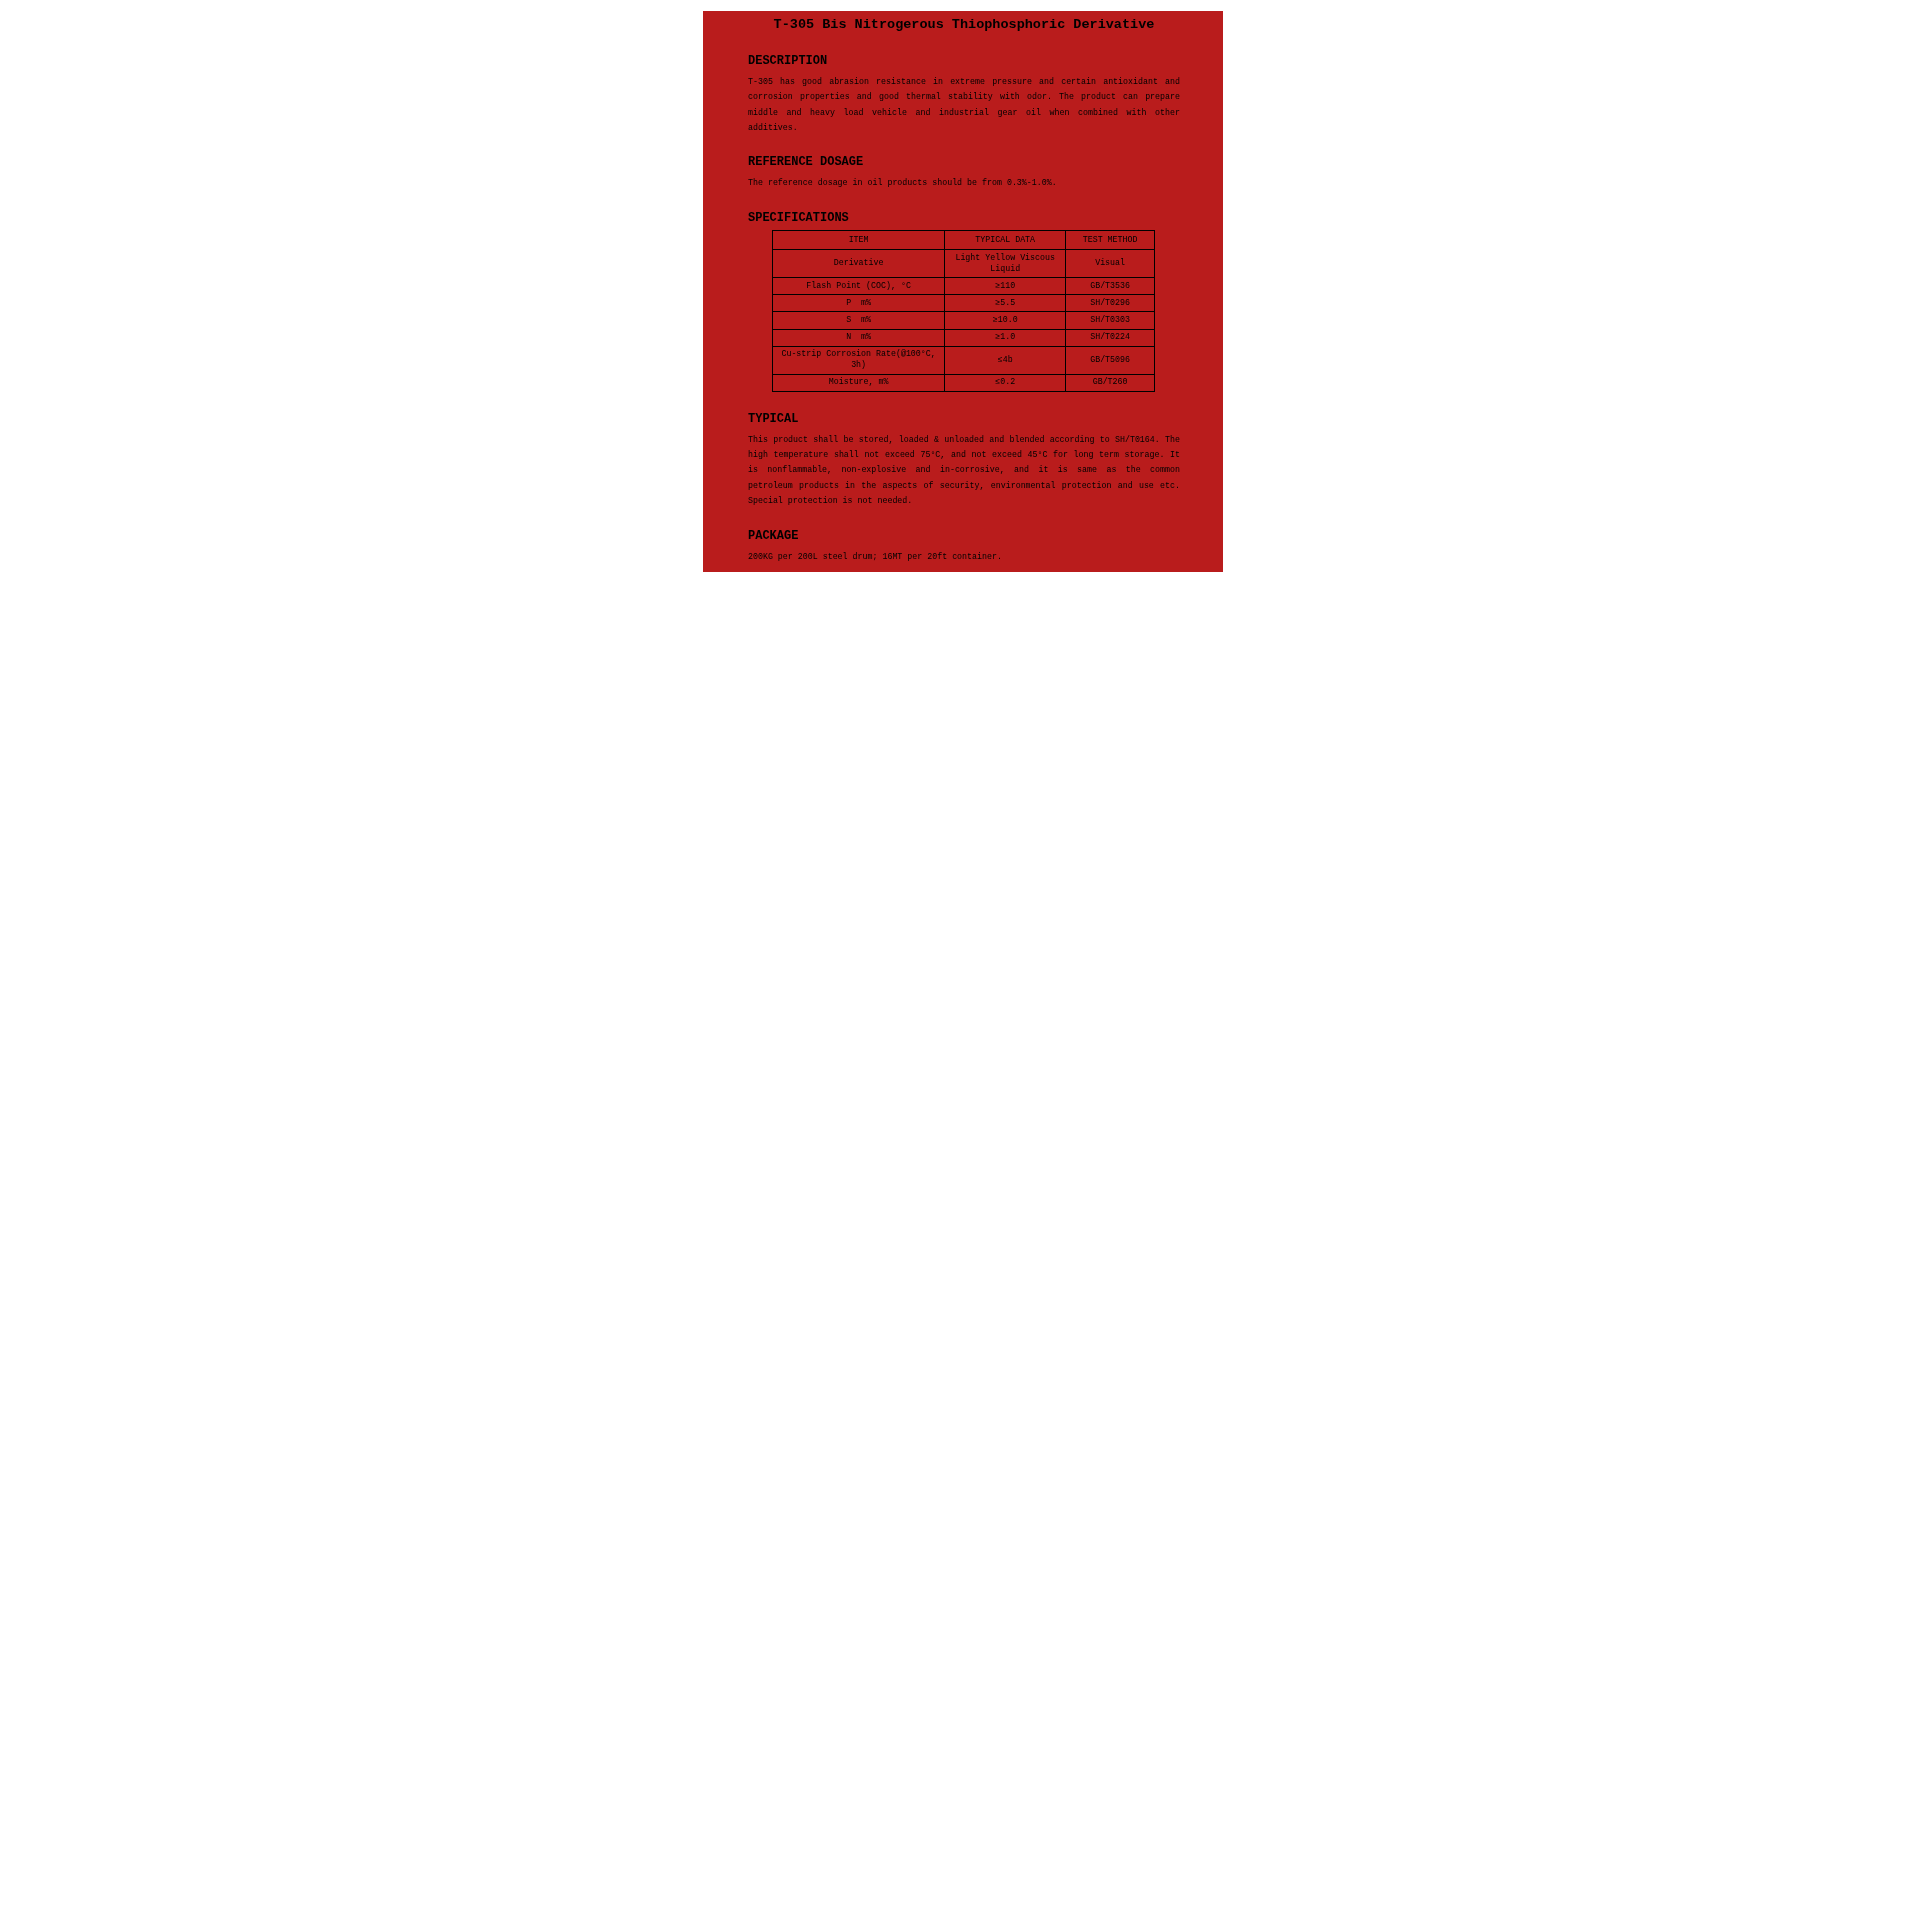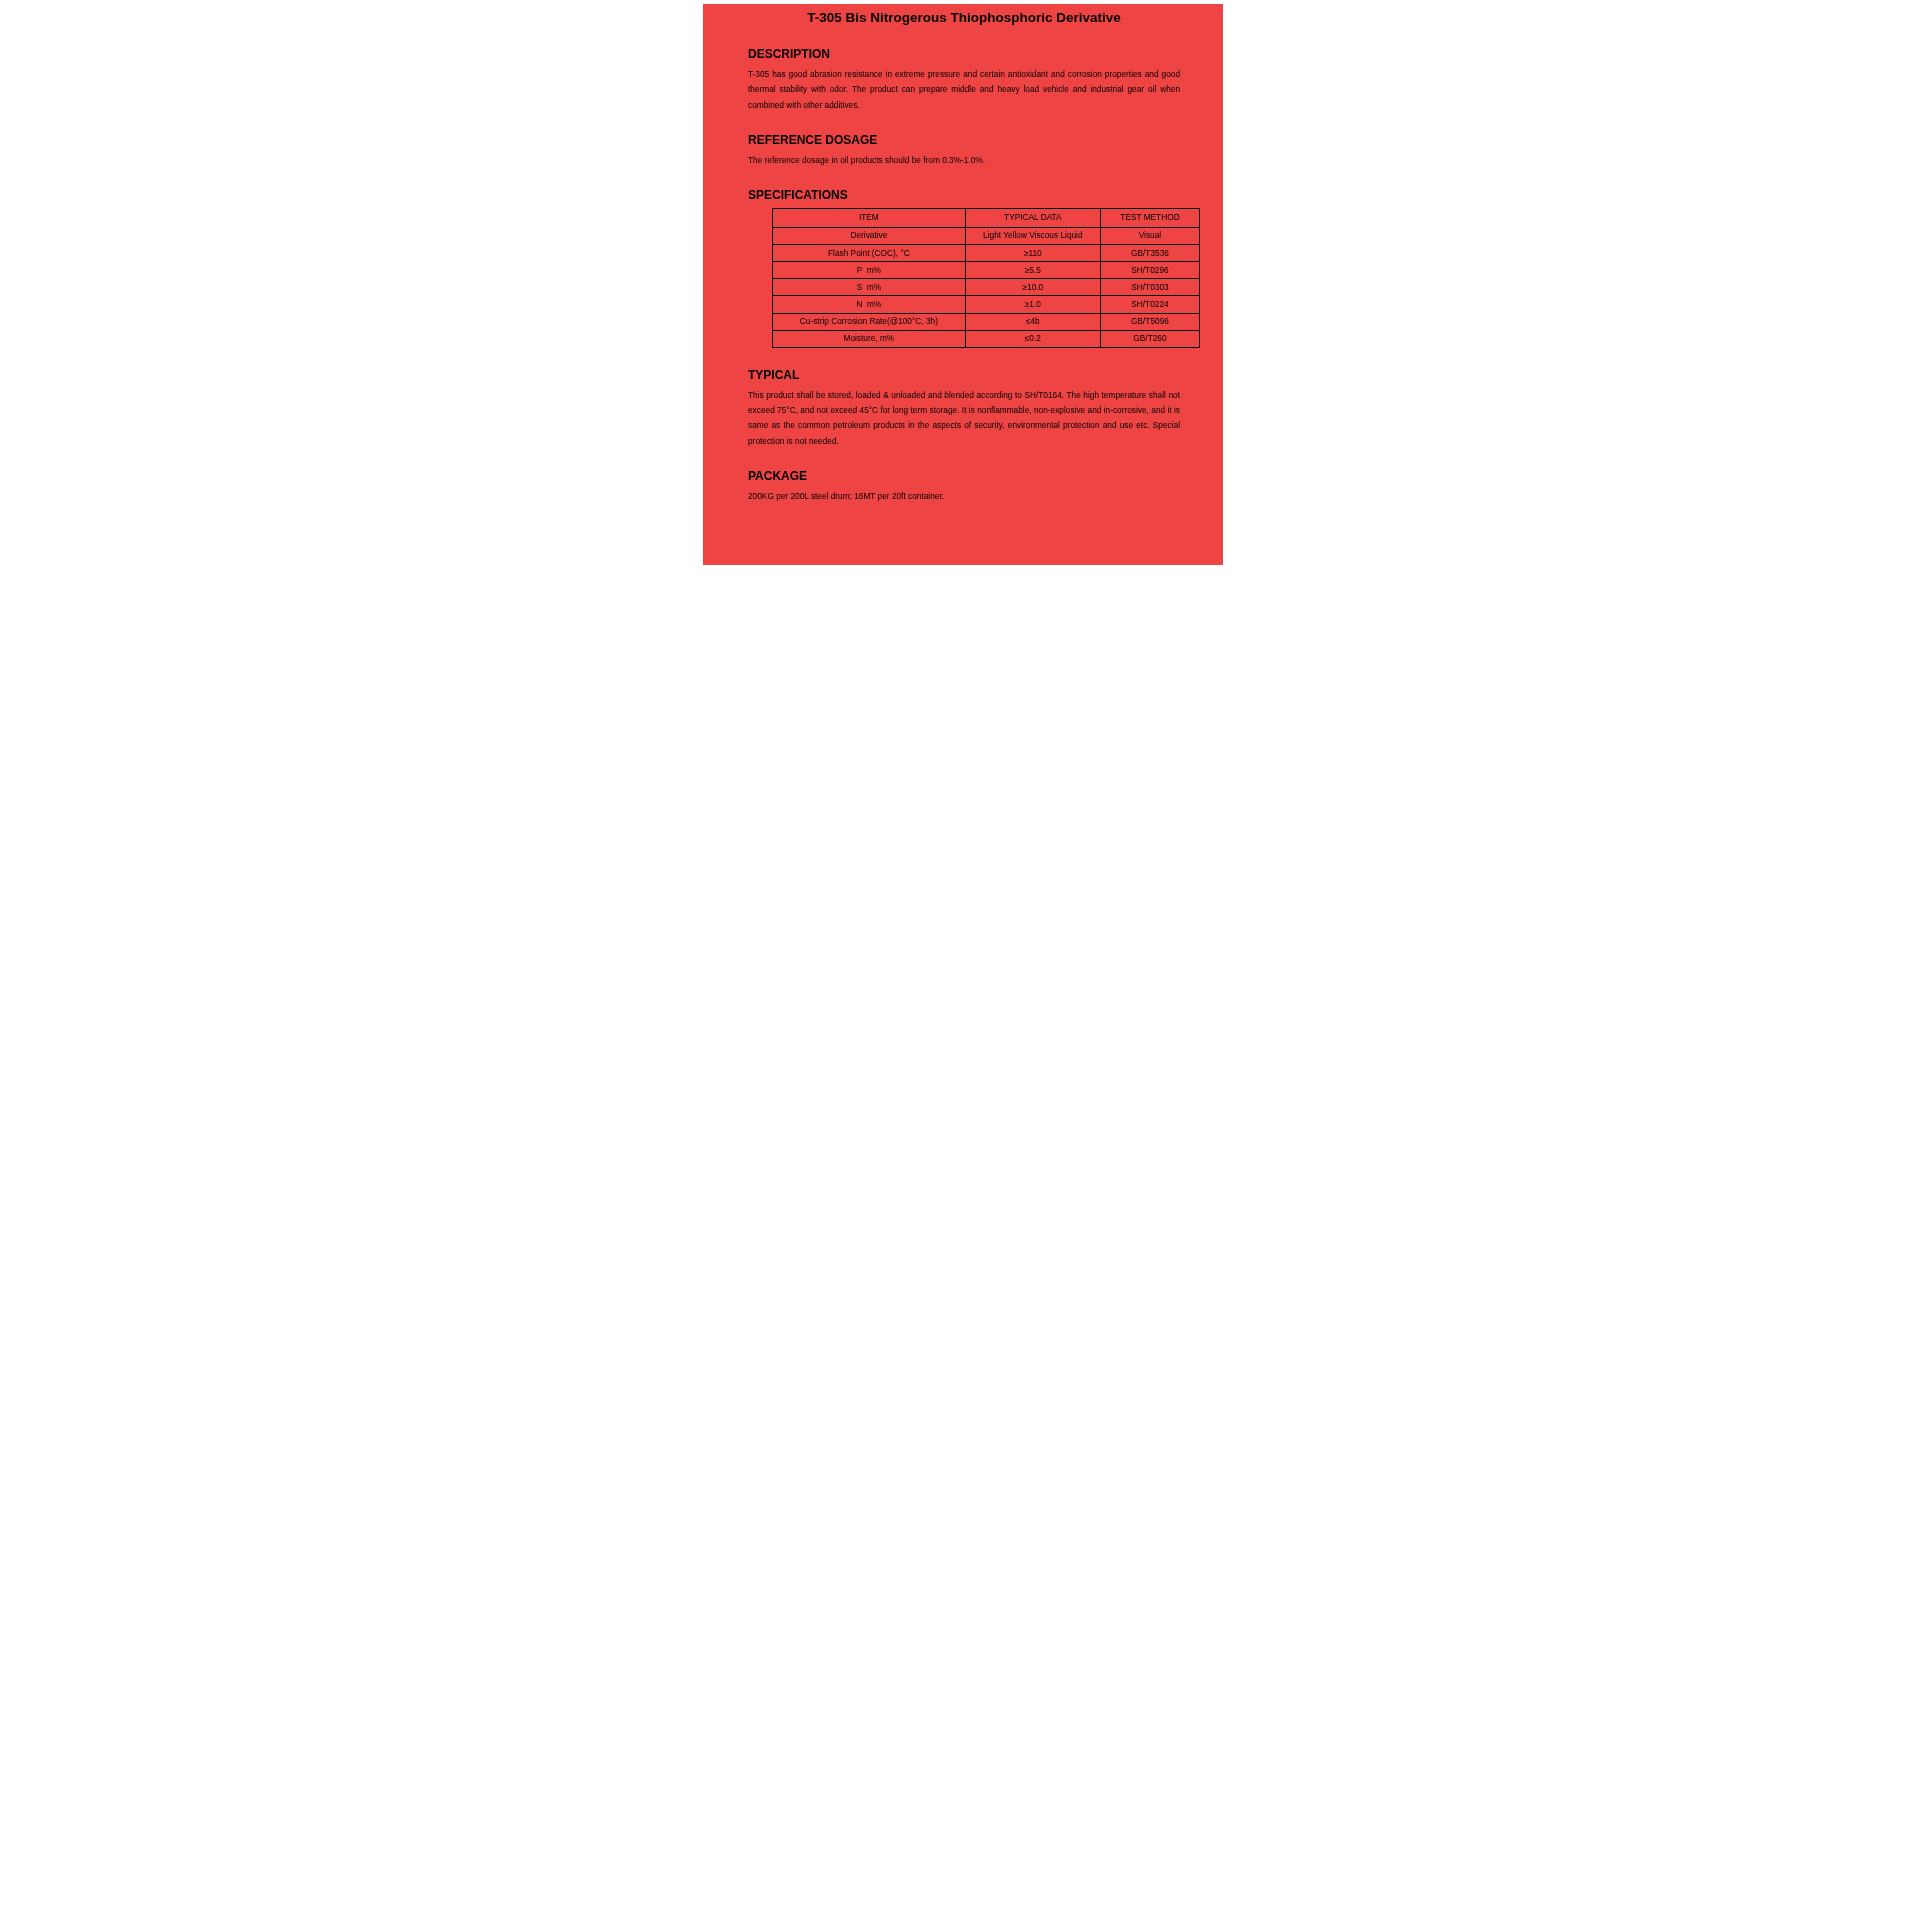--- a/index.html
+++ b/index.html
@@ -4,25 +4,25 @@
 <style>
   html, body {
     margin: 0;
     padding: 0;
     background: #ffffff;
   }
   .page {
     width: 520px;
     height: 561px;
     box-sizing: border-box;
-    margin: 4px auto;
+    margin: 11px auto;
     padding: 5.4px 43px 0 45px;
-    background: #ef4444;
+    background: #b91c1c;
     color: #000000;
-    font-family: Liberation Sans, sans-serif;
+    font-family: Liberation Mono, monospace;
   }
   .doc-title {
     font-size: 13.5px;
     font-weight: bold;
     text-align: center;
     margin: 0;
     line-height: 1.3;
   }
   .section-heading {
     font-size: 12px;
@@ -32,21 +32,21 @@
   }
   .para {
     font-size: 8.3px;
     line-height: 1.86;
     text-align: justify;
     margin: 0;
   }
   .spec-table {
     border-collapse: collapse;
     margin: 3.9px 0 0 24px;
-    width: 428px;
+    width: 383px;
     table-layout: fixed;
     font-size: 8.3px;
   }
   .spec-table th,
   .spec-table td {
     border-top: 0.8px solid #000;
     border-bottom: 0.8px solid #000;
     border-left: 0.4px solid #000;
     border-right: 0.4px solid #000;
     text-align: center;

